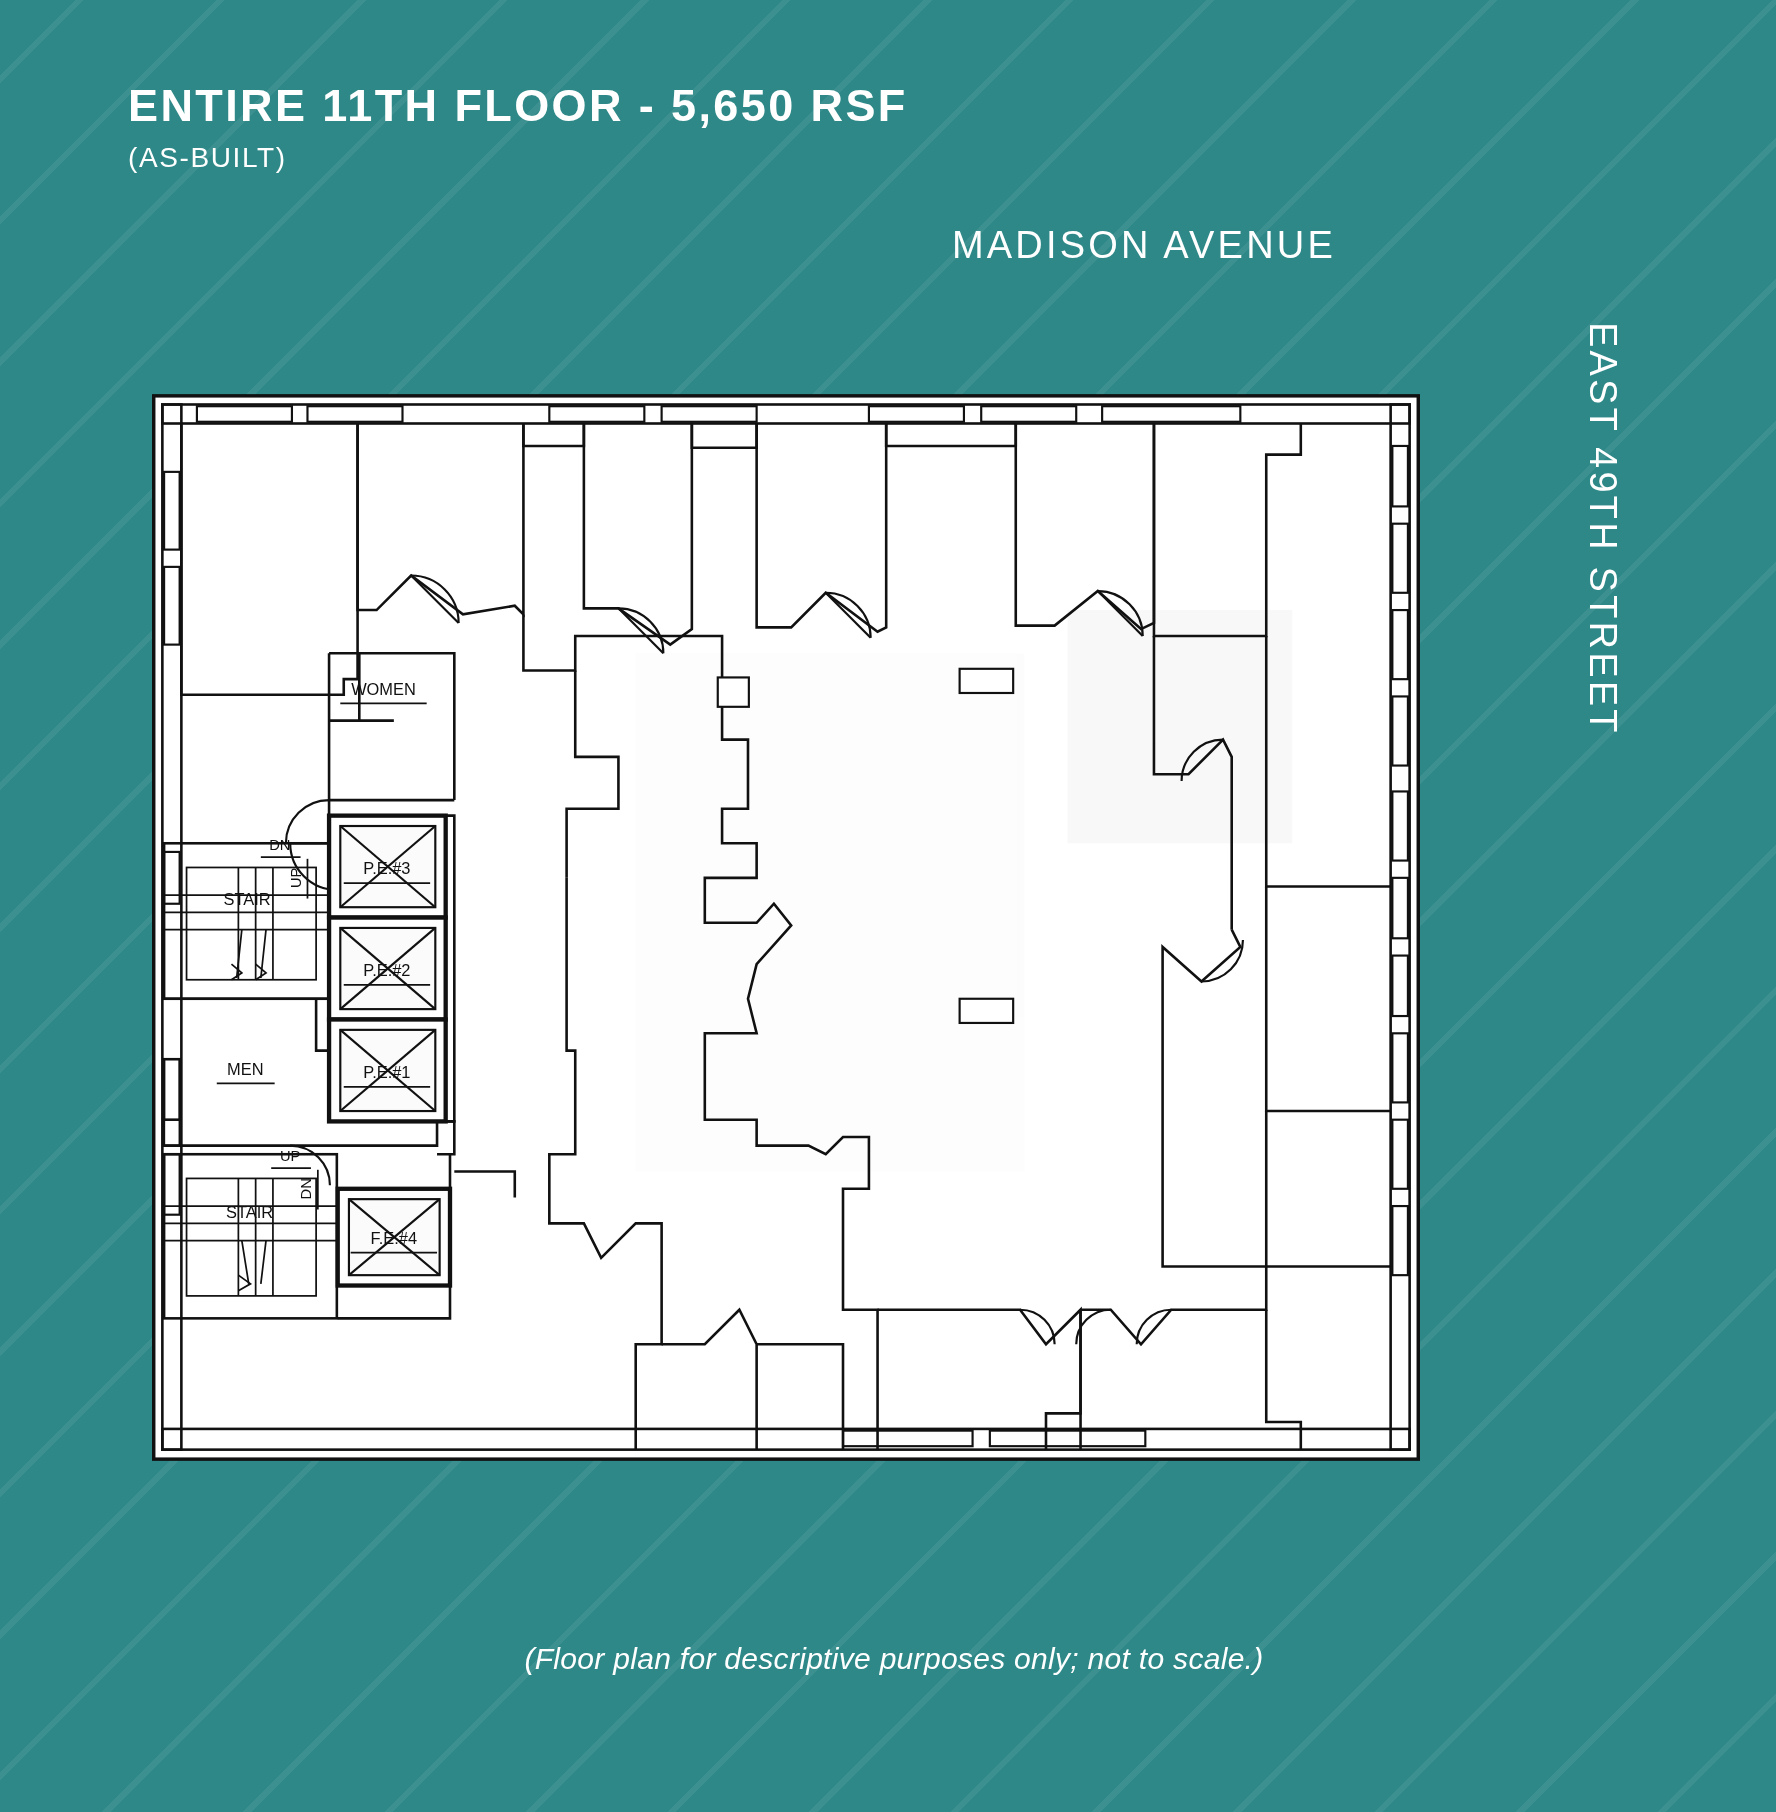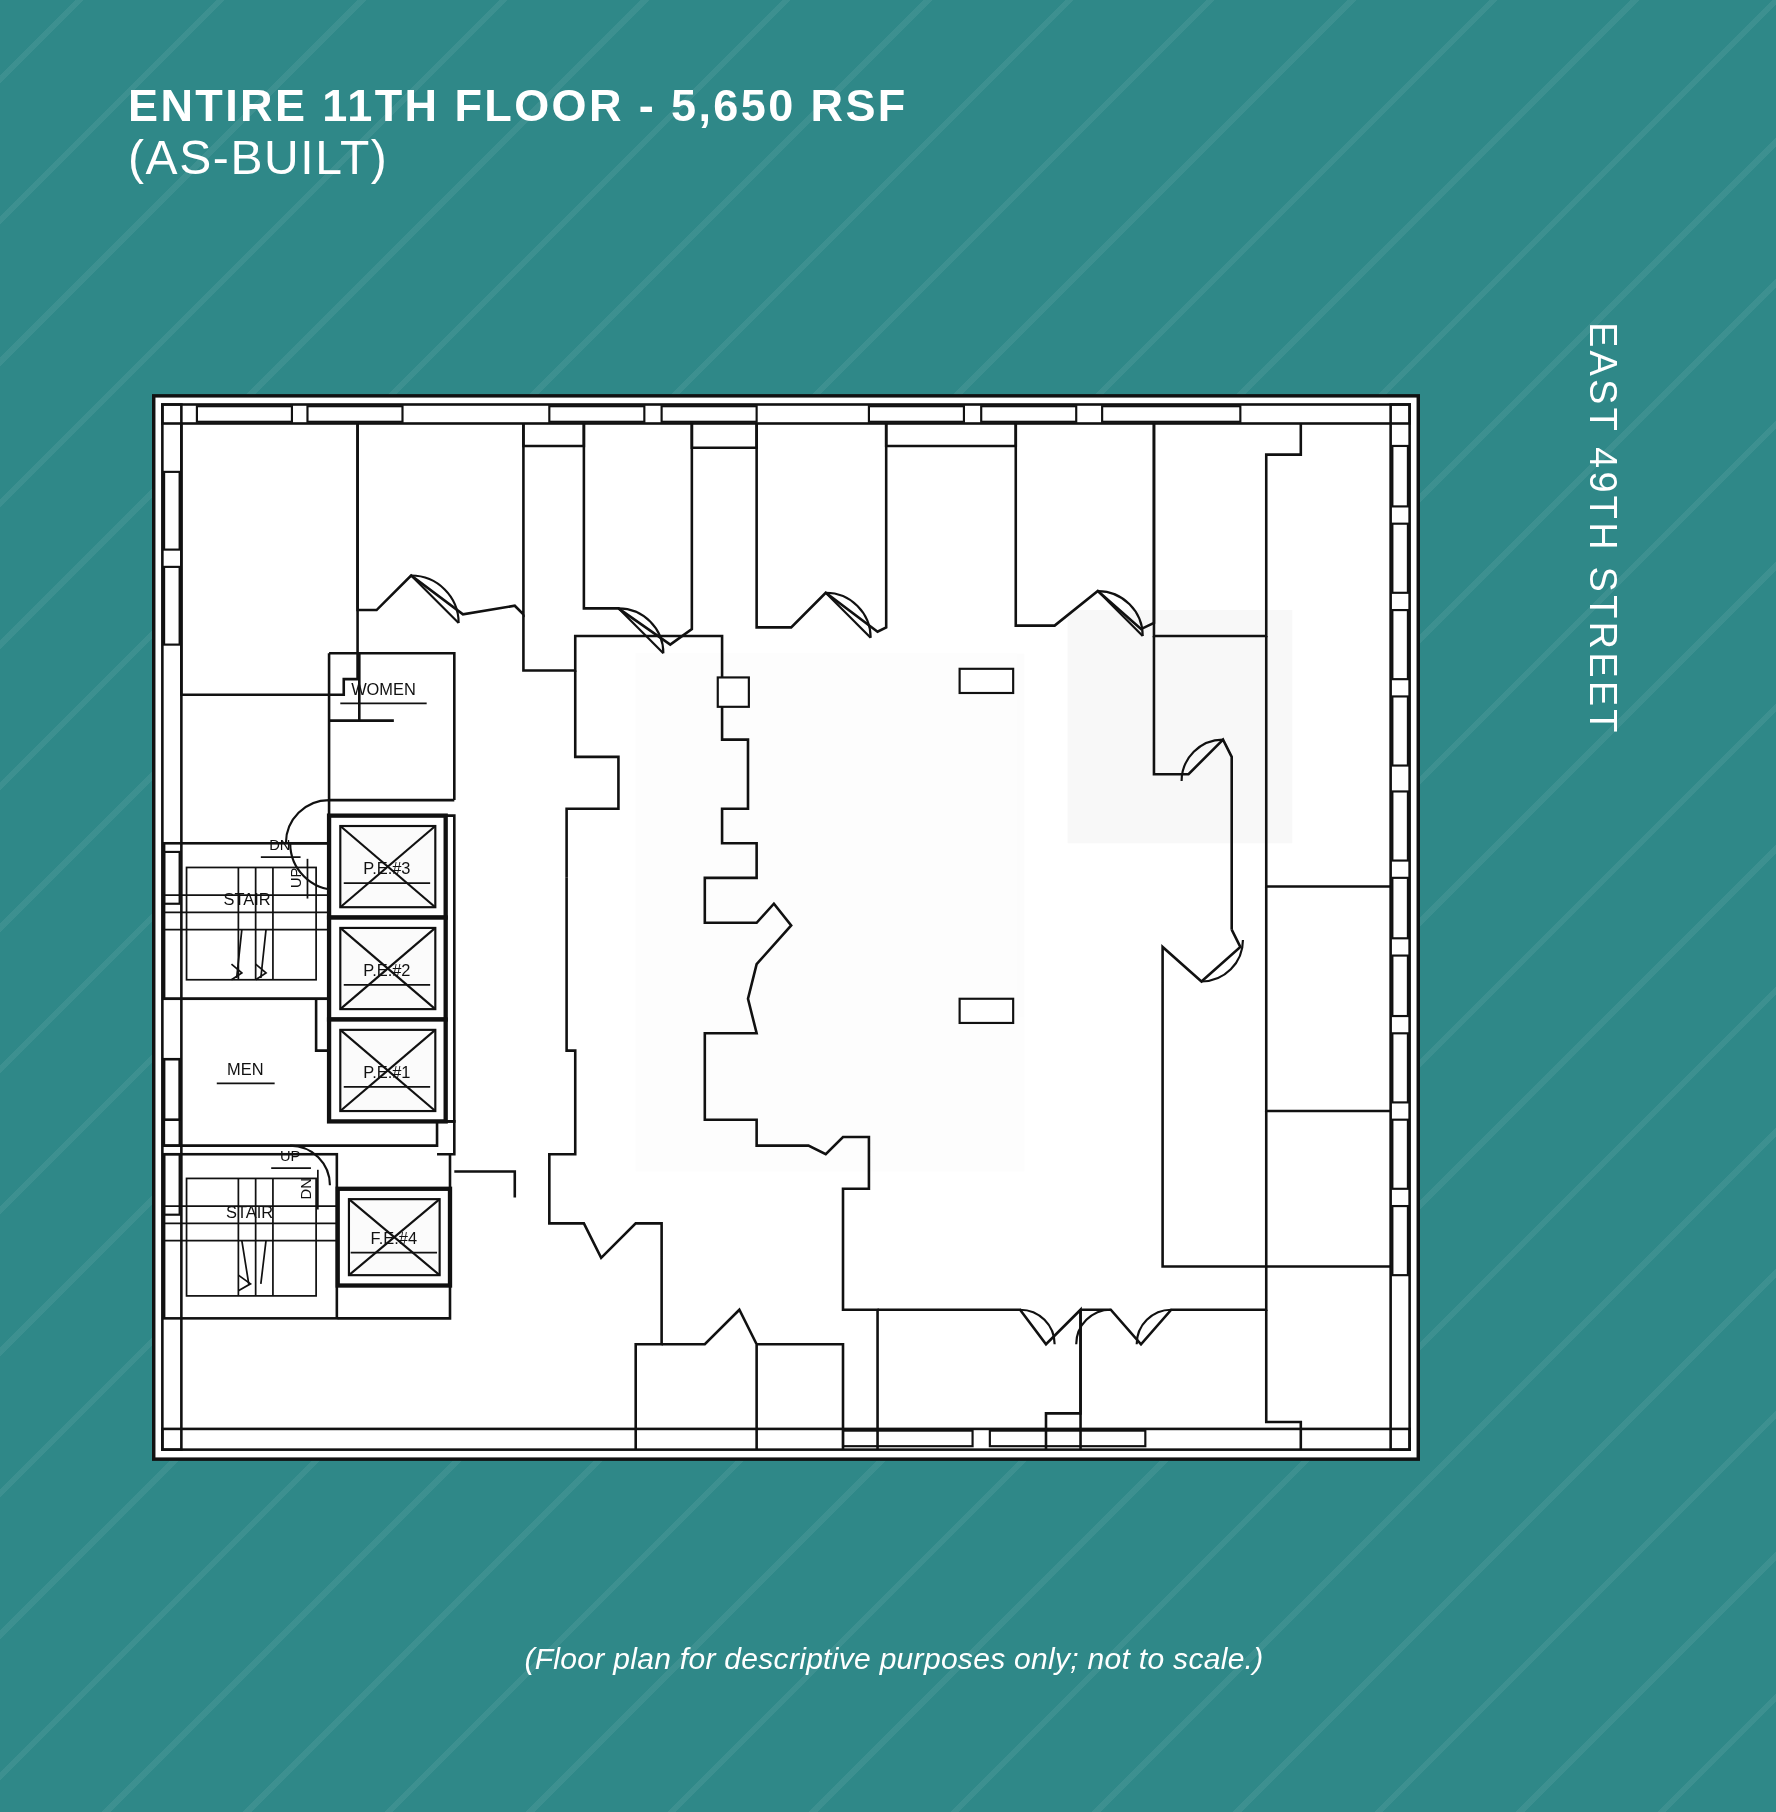--- a/index.html
+++ b/index.html
@@ -36,24 +36,24 @@
     color: #ffffff;
   }
   #title-main {
     font-size: 45px;
     letter-spacing: 2.4px;
     font-weight: 700;
     line-height: 1.05;
     white-space: nowrap;
   }
   #title-sub {
-    font-size: 48px;
+    font-size: 28px;
     letter-spacing: 1.6px;
     font-weight: 300;
-    margin-top: 4px;
+    margin-top: 14px;
     line-height: 1.05;
     white-space: nowrap;
   }
   #madison-label {
     position: absolute;
     right: 440px;
     top: 224px;
     color: #ffffff;
     font-size: 38px;
     letter-spacing: 3.2px;
@@ -110,20 +110,21 @@
 
 <div id="page">
 
   <div id="stripes"></div>
 
   <div id="title-block">
     <div id="title-main">ENTIRE 11TH FLOOR - 5,650 RSF</div>
     <div id="title-sub">(AS-BUILT)</div>
   </div>
 
+  <div id="madison-label">MADISON AVENUE</div>
   <div id="street-label">EAST 49TH STREET</div>
 
   <div id="plan-wrap">
     <svg id="plan-svg" viewBox="0 0 1468 1235" xmlns="http://www.w3.org/2000/svg">
 
       <g>
         <rect x="2" y="2" width="1464" height="1231" fill="#ffffff" stroke="#111111" stroke-width="4"></rect>
       </g>
 
       <g opacity="0.5">

